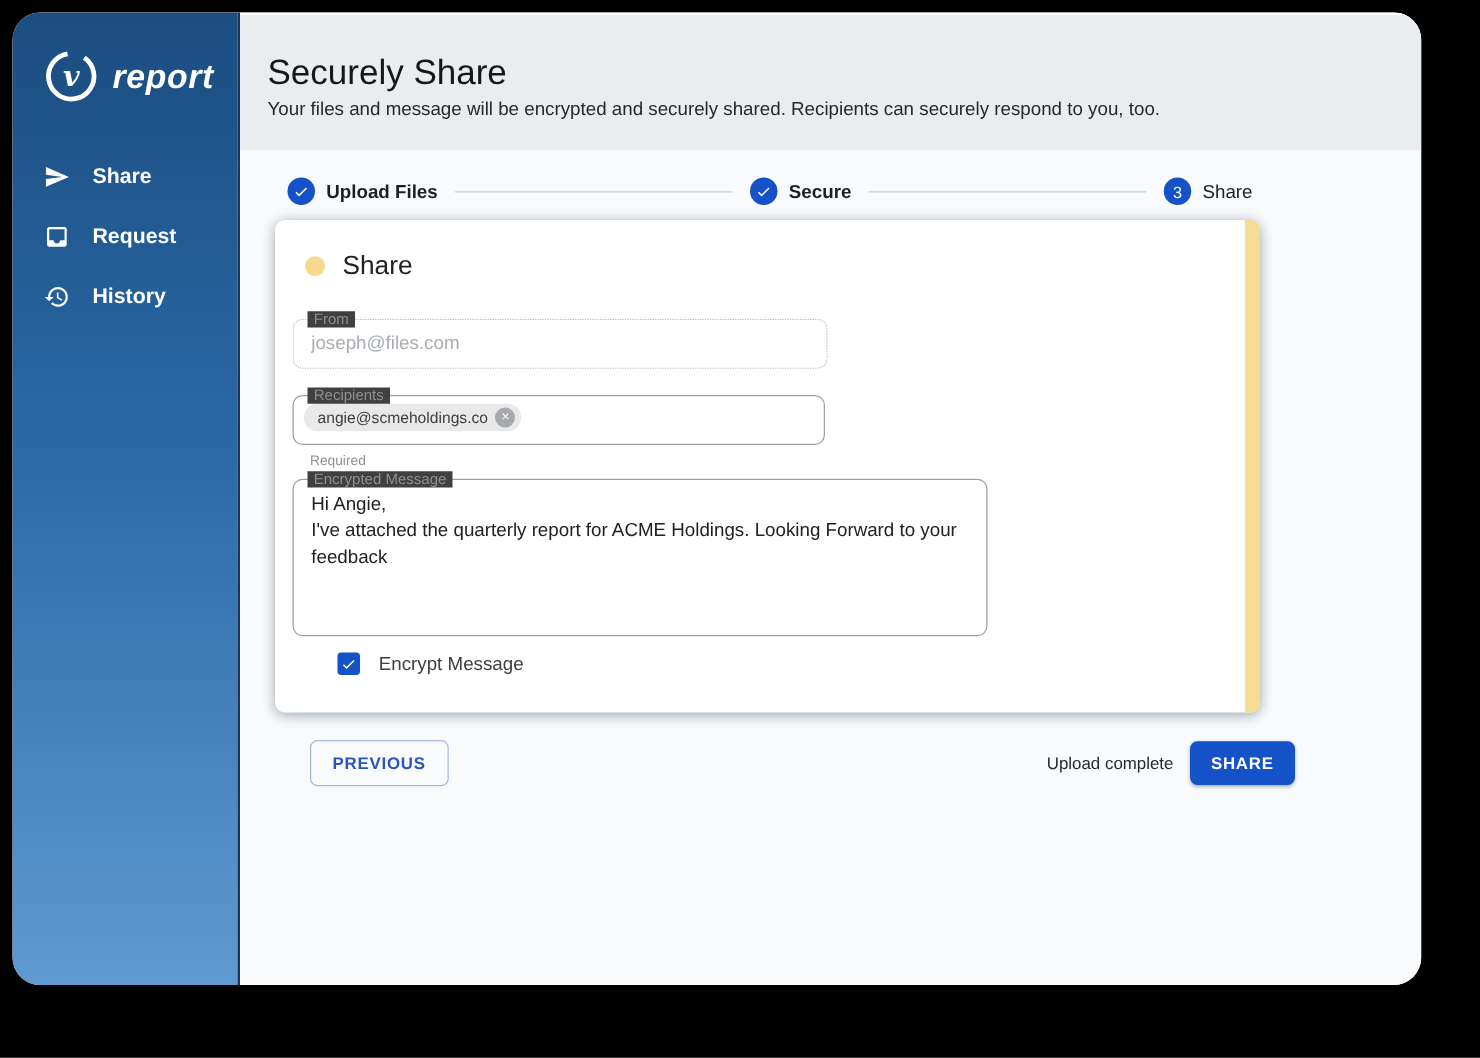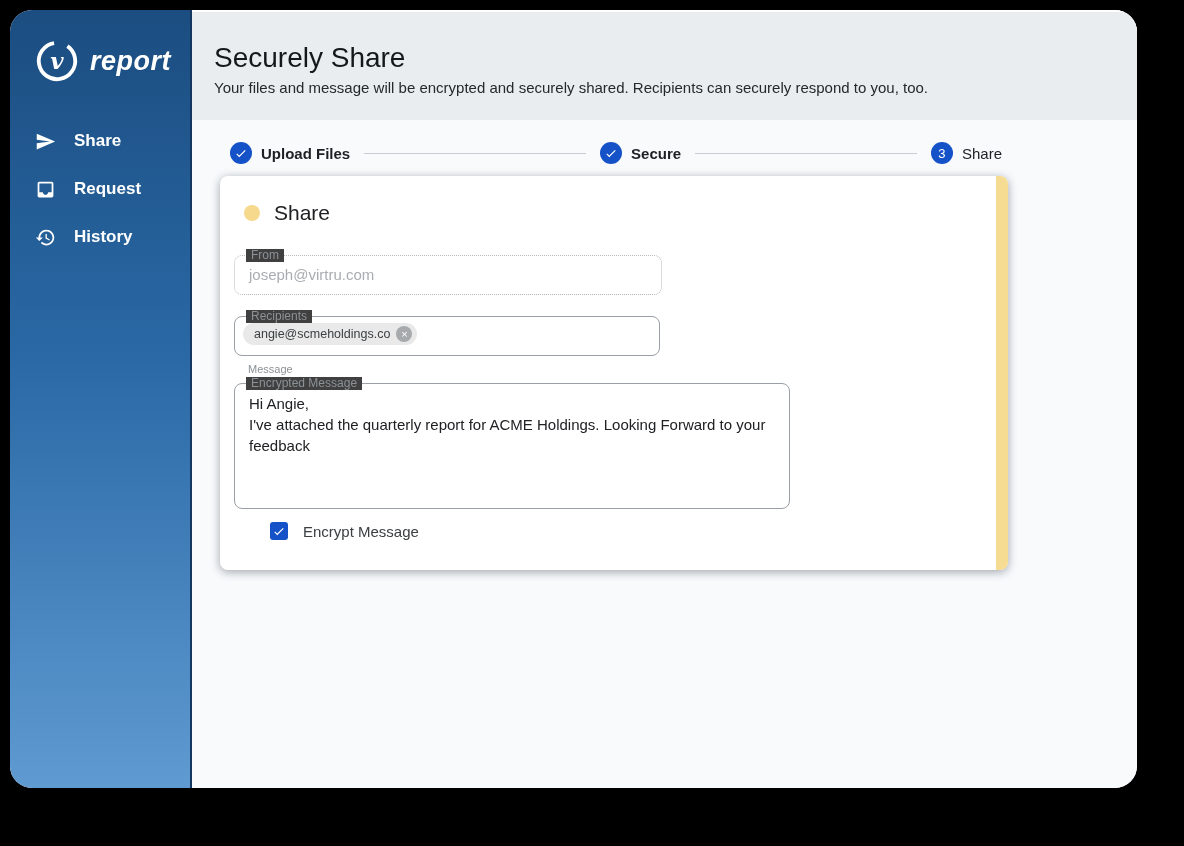--- a/index.html
+++ b/index.html
@@ -228,45 +228,52 @@
       <div class="card">
         <div class="card-title-row">
           <span class="status-dot"></span>
           <span class="card-title">Share</span>
         </div>
 
         <div class="fields">
 
           <div class="field-group from-field">
             <span class="float-label">From</span>
-            <div class="from-value">joseph@virtru.com</div>
+            <div class="from-value">joseph@files.com</div>
           </div>
 
           <div class="field-group recipients-field">
             <span class="float-label">Recipients</span>
             <span class="chip">
               <span>angie@scmeholdings.co</span>
               <span class="chip-close">×</span>
             </span>
           </div>
-          <div class="helper-text">Message</div>
+          <div class="helper-text">Required</div>
 
           <div class="field-group message-field">
             <span class="float-label">Encrypted Message</span>
             <div class="message-line">Hi Angie,</div>
             <div class="message-line">I've attached the quarterly report for ACME Holdings. Looking Forward to your feedback</div>
           </div>
 
           <div class="checkbox-row">
             <span class="checkbox">
               <svg viewBox="0 0 24 24">
                   <path d="M9 16.2l-3.5-3.5L4 14.2l5 5 11-11-1.4-1.4z"></path>
                 </svg>
             </span>
             <span class="checkbox-label">Encrypt Message</span>
           </div>
         </div>
       </div>
 
+      <div class="footer-row">
+        <button class="btn btn-outline">PREVIOUS</button>
+        <div class="footer-right">
+          <span class="upload-status">Upload complete</span>
+          <button class="btn btn-filled">SHARE</button>
+        </div>
+      </div>
 
     </div>
   </div>
 </div>
 
 </body></html>

